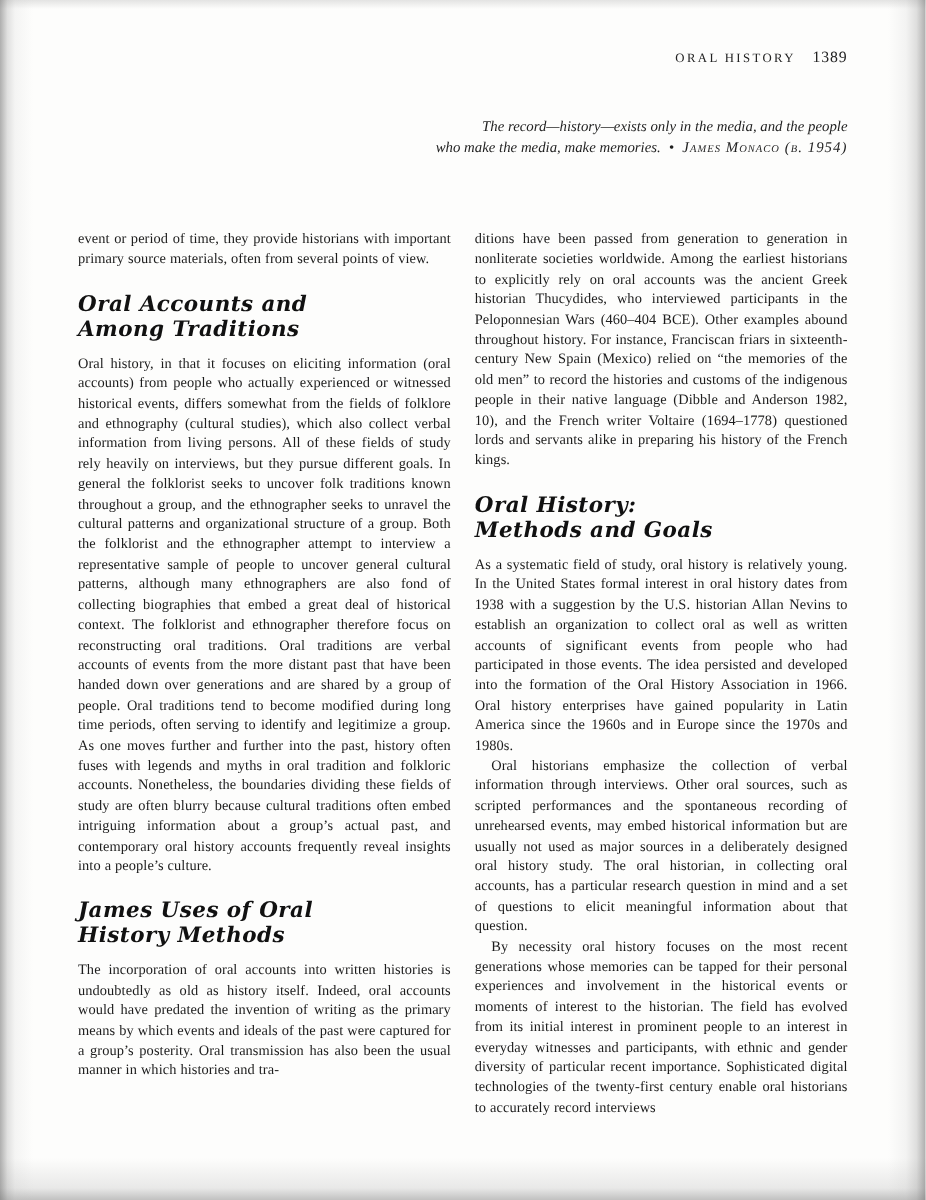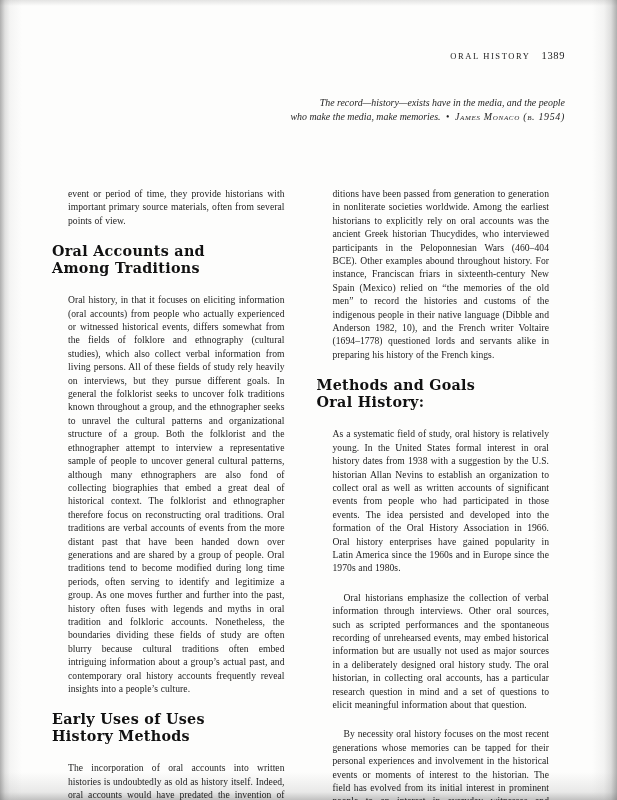--- a/index.html
+++ b/index.html
@@ -27,21 +27,21 @@
         rgba(160,160,160,0.22) 792px,
         rgba(120,120,120,0.45) 800px);
     font-family: "Liberation Serif", "DejaVu Serif", serif;
     color: #1c1c1c;
     overflow: hidden;
   }
   .page {
     box-sizing: border-box;
     width: 617px;
     height: 800px;
-    padding: 47px 52px 0 52px;
+    padding: 30px 52px 0 52px;
   }
   
   .running-header {
     text-align: right;
     white-space: nowrap;
     line-height: 13px;
   }
   .rh-title {
     font-size: 8.5px;
     letter-spacing: 1.6px;
@@ -75,86 +75,87 @@
   .columns {
     display: flex;
     gap: 16px;
     margin-top: 47px;
   }
   .col {
     flex: 1 1 0;
     min-width: 0;
   }
   .body-p {
-    margin: 16px;
+    margin: 0;
     font-size: 9.6px;
     line-height: 13.4px;
     text-align: justify;
     letter-spacing: 0.05px;
     word-spacing: 0.2px;
   }
   .body-p.indent {
     text-indent: 11px;
   }
   .section-heading {
     margin: 15px 0 7px 0;
     font-family: "DejaVu Serif", "Liberation Serif", serif;
     font-weight: bold;
     font-size: 14.3px;
     line-height: 17px;
     letter-spacing: 0.3px;
     color: #111;
   }
   .h-line {
     display: block;
+    font-style: italic;
   }
 </style>
 </head>
 <body>
 
 <div class="page">
 
   <header class="running-header">
     <span class="rh-title">ORAL HISTORY</span>
     <span class="rh-page">1389</span>
   </header>
 
   <div class="epigraph">
-    <div class="ep-line">The record—history—exists have in the media, and the people</div>
+    <div class="ep-line">The record—history—exists only in the media, and the people</div>
     <div class="ep-line">
       <span>who make the media, make memories.</span>
       <span class="ep-bullet">•</span>
       <span class="ep-attr">James Monaco (b. 1954)</span>
     </div>
   </div>
 
   <main class="columns">
 
     <section class="col">
       <p class="body-p">event or period of time, they provide historians with important primary source materials, often from several points of view.</p>
 
       <h2 class="section-heading">
         <span class="h-line">Oral Accounts and</span>
         <span class="h-line">Among Traditions</span>
       </h2>
       <p class="body-p">Oral history, in that it focuses on eliciting information (oral accounts) from people who actually experienced or witnessed historical events, differs somewhat from the fields of folklore and ethnography (cultural studies), which also collect verbal information from living persons. All of these fields of study rely heavily on interviews, but they pursue different goals. In general the folklorist seeks to uncover folk traditions known throughout a group, and the ethnographer seeks to unravel the cultural patterns and organizational structure of a group. Both the folklorist and the ethnographer attempt to interview a representative sample of people to uncover general cultural patterns, although many ethnographers are also fond of collecting biographies that embed a great deal of historical context. The folklorist and ethnographer therefore focus on reconstructing oral traditions. Oral traditions are verbal accounts of events from the more distant past that have been handed down over generations and are shared by a group of people. Oral traditions tend to become modified during long time periods, often serving to identify and legitimize a group. As one moves further and further into the past, history often fuses with legends and myths in oral tradition and folkloric accounts. Nonetheless, the boundaries dividing these fields of study are often blurry because cultural traditions often embed intriguing information about a group’s actual past, and contemporary oral history accounts frequently reveal insights into a people’s culture.</p>
 
       <h2 class="section-heading">
-        <span class="h-line">Early Uses of Uses</span>
+        <span class="h-line">James Uses of Oral</span>
         <span class="h-line">History Methods</span>
       </h2>
       <p class="body-p">The incorporation of oral accounts into written histories is undoubtedly as old as history itself. Indeed, oral accounts would have predated the invention of writing as the primary means by which events and ideals of the past were captured for a group’s posterity. Oral transmission has also been the usual manner in which histories and tra-</p>
     </section>
 
     <section class="col">
       <p class="body-p">ditions have been passed from generation to generation in nonliterate societies worldwide. Among the earliest historians to explicitly rely on oral accounts was the ancient Greek historian Thucydides, who interviewed participants in the Peloponnesian Wars (460–404 BCE). Other examples abound throughout history. For instance, Franciscan friars in sixteenth-century New Spain (Mexico) relied on “the memories of the old men” to record the histories and customs of the indigenous people in their native language (Dibble and Anderson 1982, 10), and the French writer Voltaire (1694–1778) questioned lords and servants alike in preparing his history of the French kings.</p>
 
       <h2 class="section-heading">
+        <span class="h-line">Oral History:</span>
         <span class="h-line">Methods and Goals</span>
-        <span class="h-line">Oral History:</span>
       </h2>
       <p class="body-p">As a systematic field of study, oral history is relatively young. In the United States formal interest in oral history dates from 1938 with a suggestion by the U.S. historian Allan Nevins to establish an organization to collect oral as well as written accounts of significant events from people who had participated in those events. The idea persisted and developed into the formation of the Oral History Association in 1966. Oral history enterprises have gained popularity in Latin America since the 1960s and in Europe since the 1970s and 1980s.</p>
       <p class="body-p indent">Oral historians emphasize the collection of verbal information through interviews. Other oral sources, such as scripted performances and the spontaneous recording of unrehearsed events, may embed historical information but are usually not used as major sources in a deliberately designed oral history study. The oral historian, in collecting oral accounts, has a particular research question in mind and a set of questions to elicit meaningful information about that question.</p>
       <p class="body-p indent">By necessity oral history focuses on the most recent generations whose memories can be tapped for their personal experiences and involvement in the historical events or moments of interest to the historian. The field has evolved from its initial interest in prominent people to an interest in everyday witnesses and participants, with ethnic and gender diversity of particular recent importance. Sophisticated digital technologies of the twenty-first century enable oral historians to accurately record interviews</p>
     </section>
 
   </main>
 
 </div>
 

